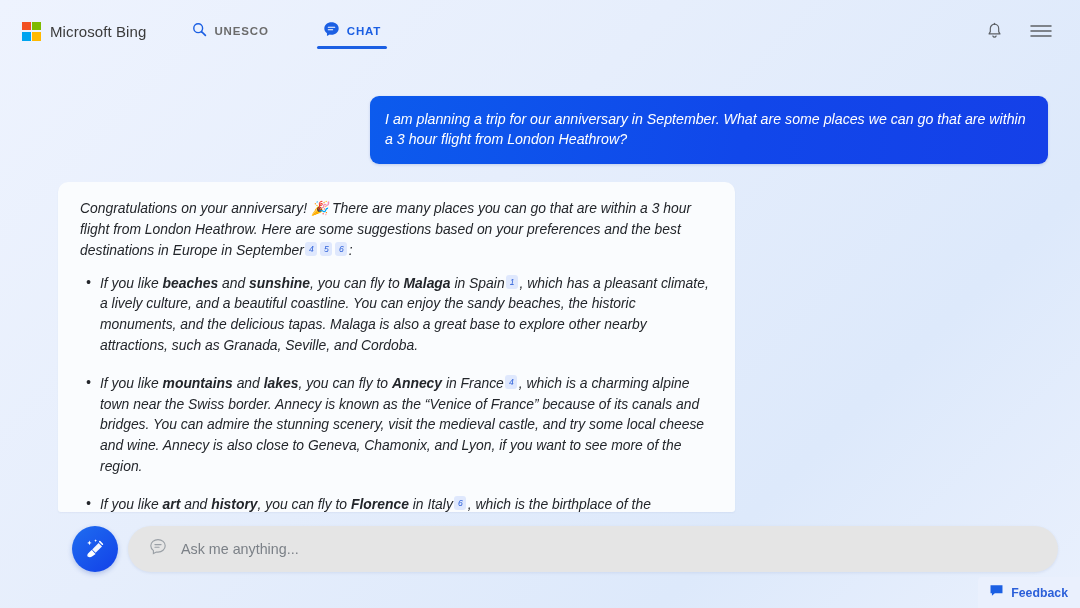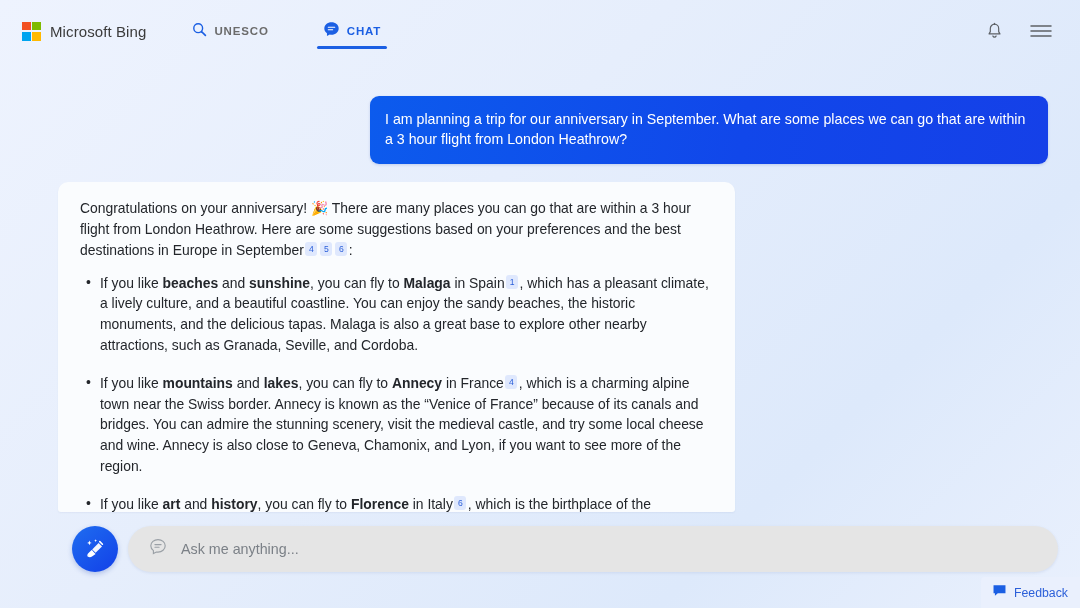--- a/index.html
+++ b/index.html
@@ -52,21 +52,21 @@
   }
   .tab-gap { width:26px; }
 
   .header-right {
     margin-left:auto; display:flex; align-items:center; gap:26px;
     padding-right:6px;
   }
   .icon-btn { cursor:pointer; display:flex; align-items:center; justify-content:center; }
 
   
-  .chat-area { position:relative; width:100%; }
+  .chat-area { position:relative; width:100%;font-style:italic; }
 
   .user-row { display:flex; justify-content:flex-end; padding:34px 32px 0 0; }
   .user-bubble {
     max-width:678px;
     background:linear-gradient(100deg,#0c5bed 0%,#1147ea 55%,#1540e8 100%);
     color:#fff;
     border-radius:9px;
     padding:13px 17px 15px 15px;
     font-size:14.2px; line-height:1.42;
     box-shadow:0 1px 3px rgba(20,60,160,.18);
@@ -146,20 +146,21 @@
   .chat-input::placeholder { color:#7b8087; }
 
   
   .feedback {
     position:absolute; right:0; bottom:0;
     background:#eaf0fd;
     border-top-left-radius:4px;
     padding:7px 12px 7px 11px;
     display:flex; align-items:center; gap:7px;
     cursor:pointer;
+    font-weight:bold;
   }
   .feedback span {
     font-size:12.3px; color:#2b5fd9;
   }
 </style>
 </head>
 <body>
 
 <div class="header">
 

